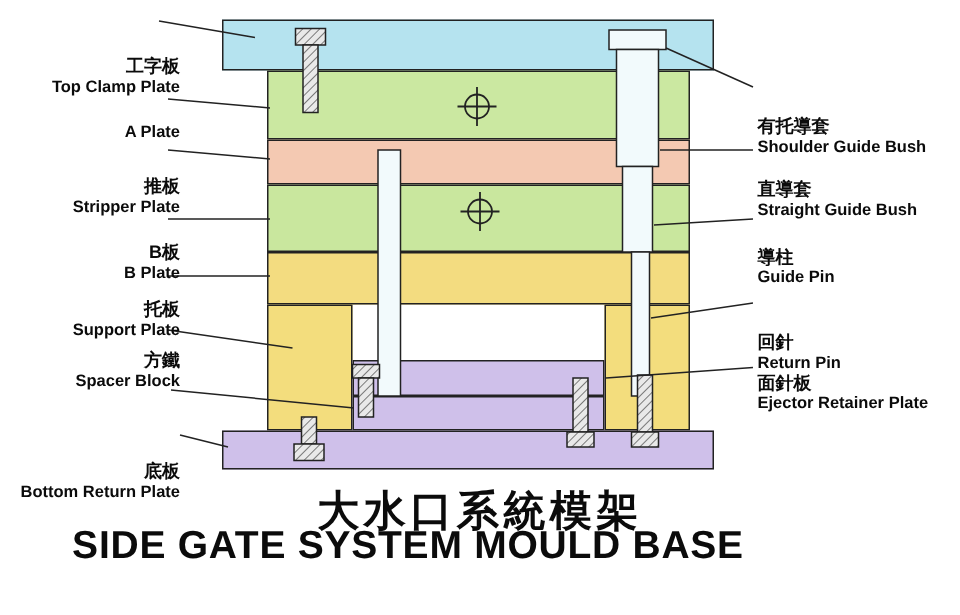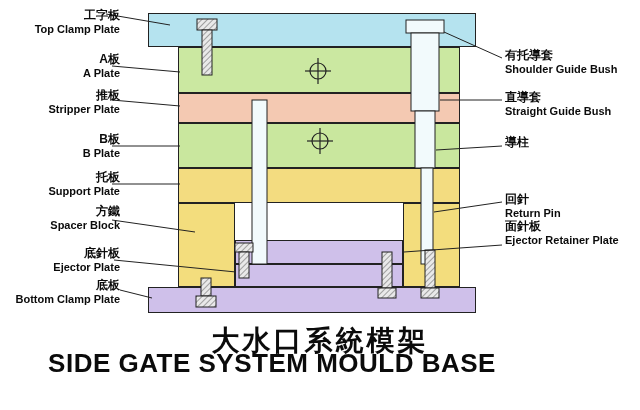--- a/index.html
+++ b/index.html
@@ -21,21 +21,21 @@
   .ej-retainer   {left:235px;top:240px;width:168px;height:24px;background:var(--ejector-retainer-plate);}
   .ej-plate      {left:235px;top:264px;width:168px;height:23px;background:var(--ejector-plate);}
   .bottom-clamp  {left:148px;top:287px;width:328px;height:26px;background:var(--bottom-clamp-plate);}
   
   .overlay{position:absolute;left:0;top:0;width:640px;height:410px;}
   .pin-rect{fill:var(--pin);stroke:var(--outline);stroke-width:1;}
   .screw{fill:url(#hatch);stroke:var(--outline);stroke-width:1;}
   .leader{stroke:var(--outline);stroke-width:1;}
   .hole{fill:none;stroke:var(--outline);stroke-width:1.2;}
   
-  .lbl{position:absolute;line-height:14px;white-space:nowrap;}
+  .lbl{position:absolute;line-height:14px;white-space:nowrap;margin-top:29px;}
   .lbl.left{left:0;width:120px;text-align:right;}
   .lbl.right{left:505px;width:135px;text-align:left;}
   .lbl .zh{font-size:12px;font-weight:bold;}
   .lbl .en{font-size:11px;font-weight:bold;}
   
   .title-zh{position:absolute;left:0;top:322px;width:640px;text-align:center;
             font-size:28px;font-weight:bold;letter-spacing:3px;}
   .title-en{position:absolute;left:0;top:348px;width:544px;text-align:center;
             font-size:26px;font-weight:bold;letter-spacing:0.5px;}
 </style>
@@ -128,58 +128,54 @@
       <line class="leader" x1="502" y1="202" x2="434" y2="212"></line>
       <line class="leader" x1="502" y1="245" x2="404" y2="252"></line>
     </g>
   </svg>
 
   <div class="lbl left" style="top:8px">
     <div class="zh">工字板</div>
     <div class="en">Top Clamp Plate</div>
   </div>
   <div class="lbl left" style="top:52px">
-    <div class="zh">A板</div>
     <div class="en">A Plate</div>
   </div>
   <div class="lbl left" style="top:88px">
     <div class="zh">推板</div>
     <div class="en">Stripper Plate</div>
   </div>
   <div class="lbl left" style="top:170px">
     <div class="zh">托板</div>
     <div class="en">Support Plate</div>
   </div>
   <div class="lbl left" style="top:132px">
     <div class="zh">B板</div>
     <div class="en">B Plate</div>
   </div>
   <div class="lbl left" style="top:204px">
     <div class="zh">方鐵</div>
     <div class="en">Spacer Block</div>
   </div>
-  <div class="lbl left" style="top:246px">
-    <div class="zh">底針板</div>
-    <div class="en">Ejector Plate</div>
-  </div>
   <div class="lbl left" style="top:278px">
     <div class="zh">底板</div>
-    <div class="en">Bottom Clamp Plate</div>
+    <div class="en">Bottom Return Plate</div>
   </div>
 
   <div class="lbl right" style="top:90px">
     <div class="zh">直導套</div>
     <div class="en">Straight Guide Bush</div>
   </div>
   <div class="lbl right" style="top:48px">
     <div class="zh">有托導套</div>
     <div class="en">Shoulder Guide Bush</div>
   </div>
   <div class="lbl right" style="top:135px">
     <div class="zh">導柱</div>
+    <div class="en">Guide Pin</div>
   </div>
   <div class="lbl right" style="top:192px">
     <div class="zh">回針</div>
     <div class="en">Return Pin</div>
   </div>
   <div class="lbl right" style="top:219px">
     <div class="zh">面針板</div>
     <div class="en">Ejector Retainer Plate</div>
   </div>
 

